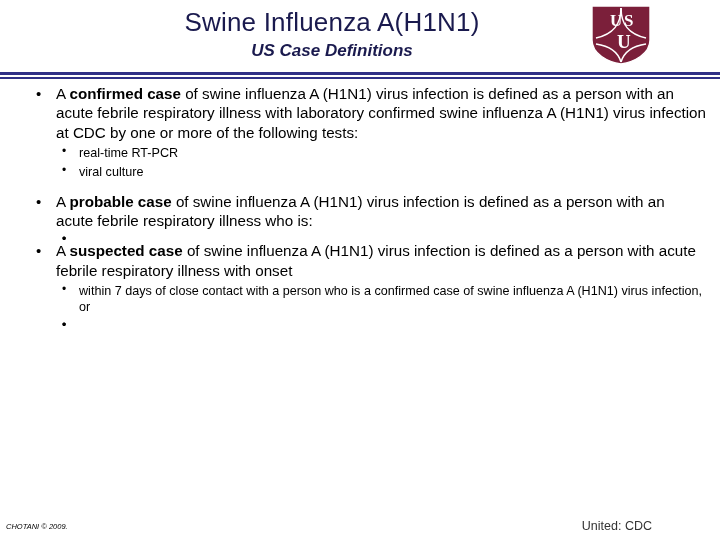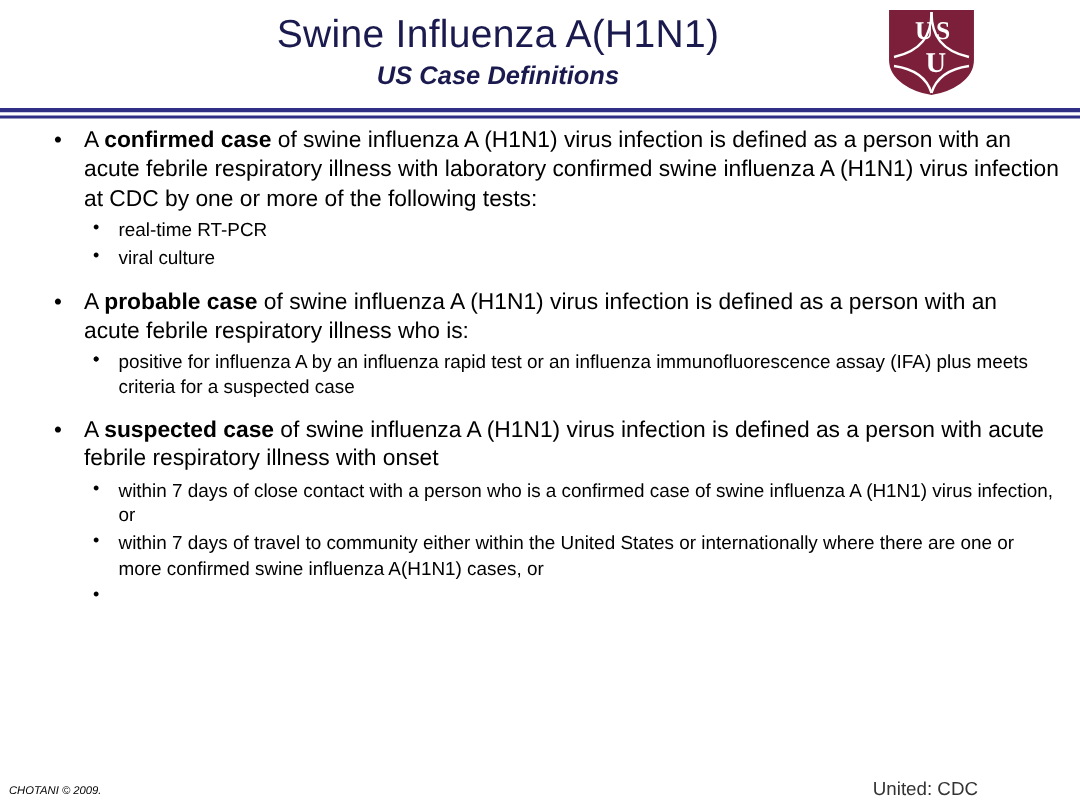--- a/index.html
+++ b/index.html
@@ -199,36 +199,34 @@
 
       <li class="bullet1">
         <span class="b1-marker">•</span>
         <span>A </span><span class="bi">probable case</span><span> of swine influenza A (H1N1) virus infection is defined as a person with an acute febrile respiratory illness who is:</span>
         <ul class="level2">
           <li class="bullet2">
             <span class="b2-marker">•</span>
           </li>
           <li class="bullet2">
             <span class="b2-marker">•</span>
-            <span>positive for influenza A by an influenza rapid test or an influenza immunofluorescence assay (IFA) plus meets criteria for a suspected case</span>
           </li>
         </ul>
       </li>
 
       <li class="bullet1">
         <span class="b1-marker">•</span>
         <span>A </span><span class="bi">suspected case</span><span> of swine influenza A (H1N1) virus infection is defined as a person with acute febrile respiratory illness with onset</span>
         <ul class="level2 nodash">
           <li class="bullet2">
             <span class="b2-marker">•</span>
             <span>within 7 days of close contact with a person who is a confirmed case of swine influenza A (H1N1) virus infection, or</span>
           </li>
           <li class="bullet2">
             <span class="b2-marker">•</span>
-            <span>within 7 days of travel to community either within the United States or internationally where there are one or more confirmed swine influenza A(H1N1) cases, or</span>
           </li>
           <li class="bullet2">
             <span class="b2-marker">•</span>
           </li>
         </ul>
       </li>
 
     </ul>
   </div>
 

